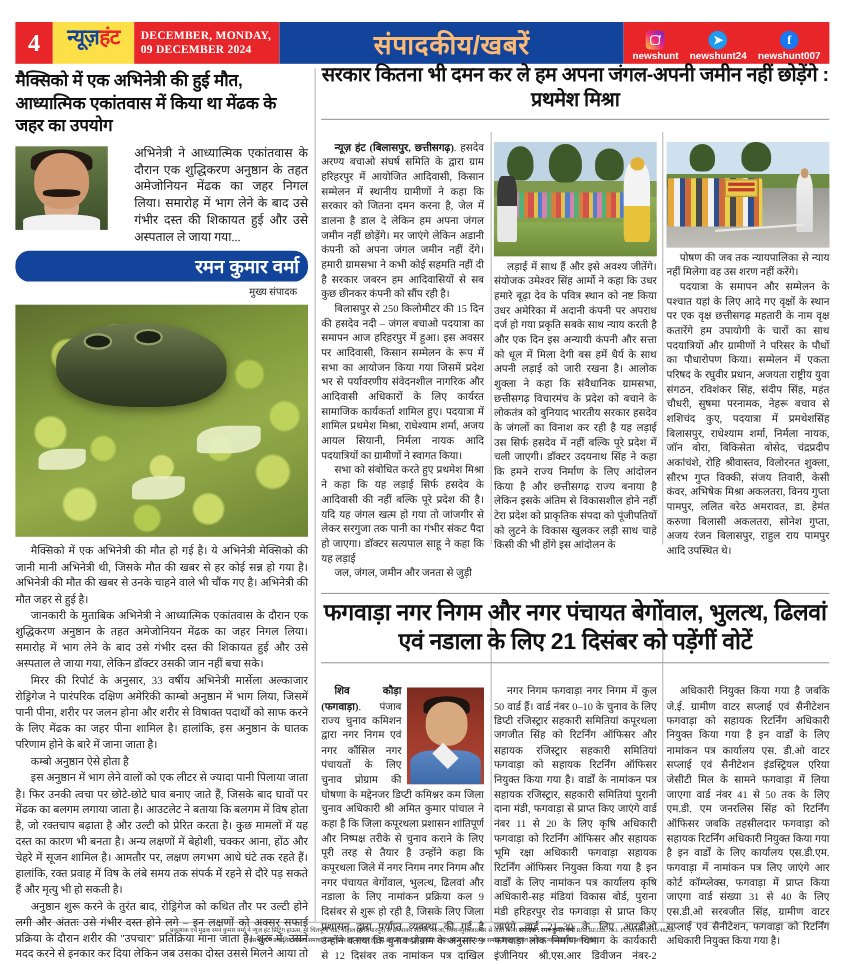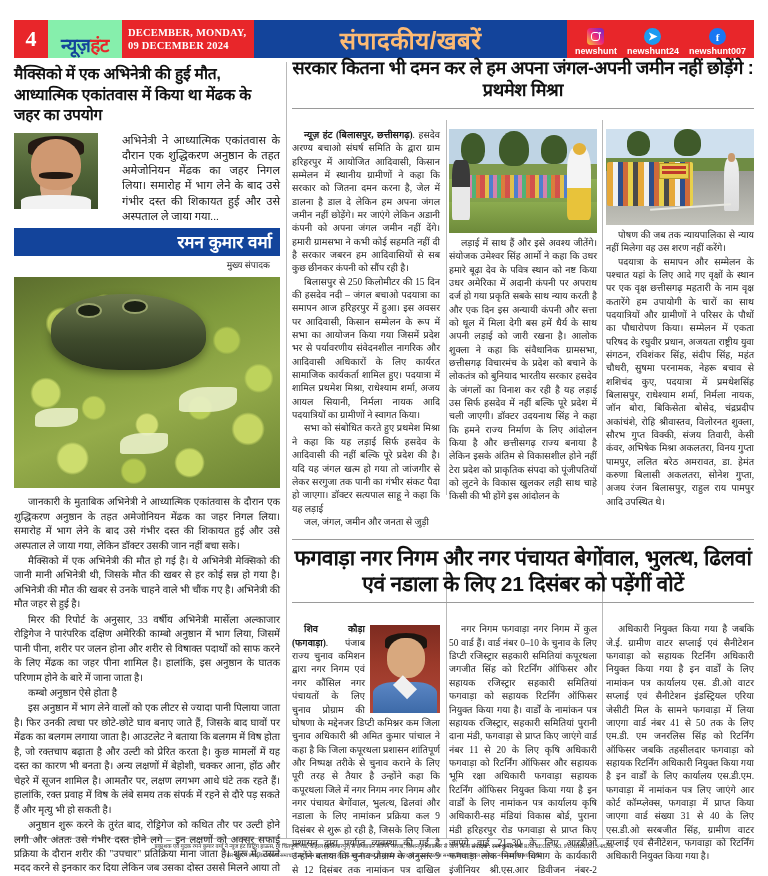--- a/index.html
+++ b/index.html
@@ -16,22 +16,22 @@
     position: absolute; left: 14px; top: 20px;
     width: 740px; height: 38px;
     display: flex; align-items: stretch;
   }
   .mh-pageno {
     width: 34px; background: #e8262a; color: #fff;
     display: flex; align-items: center; justify-content: center;
     font-weight: bold; font-size: 22px; font-family: "Liberation Serif", serif;
   }
   .mh-logo {
-    background: #86efac; padding: 0 6px;
-    display: flex; align-items: flex-end; justify-content: center;
+    background: #fde047; padding: 0 6px;
+    display: flex; align-items: flex-start; justify-content: center;
     min-width: 74px;
   }
   .mh-logo-txt {
     font-family: "Liberation Sans", sans-serif;
     font-weight: bold; font-size: 19px; letter-spacing: -0.5px;
     white-space: nowrap;
   }
   .mh-logo-txt .b { color: #13449b; }
   .mh-logo-txt .r { color: #e8262a; }
   .mh-date {
@@ -92,21 +92,21 @@
       background: #221812; border-radius: 40%; }
   .editor-photo .shirt { position:absolute; left:8%; bottom:0; width:84%; height:18%;
       background: #f2f2f2; border-radius: 40% 40% 0 0; }
   .lead-intro {
     font-family: "Liberation Serif", serif;
     font-size: 11.2px; line-height: 1.36; text-align: justify; color: #1a1a1a;
   }
   .editor-name {
     margin-top: 4px; background: #13449b; color: #fff; text-align: right;
     padding: 2px 8px 3px 0;
-    font-family: "Liberation Sans", sans-serif; font-weight: bold; font-size: 17px;
+    font-family: "Liberation Sans", sans-serif; font-weight: bold; font-size: 17px; border-radius: 13px;
   }
   .editor-title {
     text-align: right; padding-right: 10px; margin-top: 2px;
     font-family: "Liberation Serif", serif; font-size: 9px; color: #222;
   }
   .frog-photo {
     margin-top: 6px; width: 266px; height: 211px; position: relative; overflow: hidden;
     background: linear-gradient(160deg,#5c6e2e,#7f9a3c 35%,#95ac4a 60%,#6d8434);
   }
   .fp-water { position:absolute; inset:0;
@@ -298,22 +298,22 @@
       <span class="fp-frog">
           <span class="fp-eye l"></span>
           <span class="fp-eye r"></span>
         </span>
       <span class="fp-leaf" style="left:62%;top:52%;width:22%;height:12%;"></span>
       <span class="fp-leaf" style="left:40%;top:74%;width:18%;height:10%;"></span>
       <span class="fp-leaf" style="left:8%;top:62%;width:16%;height:9%;"></span>
     </div>
 
     <div class="lead-text">
+      <p>मैक्सिको में एक अभिनेत्री की मौत हो गई है। ये अभिनेत्री मेक्सिको की जानी मानी अभिनेत्री थी, जिसके मौत की खबर से हर कोई सन्न हो गया है। अभिनेत्री की मौत की खबर से उनके चाहने वाले भी चौंक गए है। अभिनेत्री की मौत जहर से हुई है।</p>
       <p>जानकारी के मुताबिक अभिनेत्री ने आध्यात्मिक एकांतवास के दौरान एक शुद्धिकरण अनुष्ठान के तहत अमेजोनियन मेंढक का जहर निगल लिया। समारोह में भाग लेने के बाद उसे गंभीर दस्त की शिकायत हुई और उसे अस्पताल ले जाया गया, लेकिन डॉक्टर उसकी जान नहीं बचा सके।</p>
-      <p>मैक्सिको में एक अभिनेत्री की मौत हो गई है। ये अभिनेत्री मेक्सिको की जानी मानी अभिनेत्री थी, जिसके मौत की खबर से हर कोई सन्न हो गया है। अभिनेत्री की मौत की खबर से उनके चाहने वाले भी चौंक गए है। अभिनेत्री की मौत जहर से हुई है।</p>
       <p>मिरर की रिपोर्ट के अनुसार, 33 वर्षीय अभिनेत्री मार्सेला अल्काजार रोड्रिगेज ने पारंपरिक दक्षिण अमेरिकी काम्बो अनुष्ठान में भाग लिया, जिसमें पानी पीना, शरीर पर जलन होना और शरीर से विषाक्त पदार्थों को साफ करने के लिए मेंढक का जहर पीना शामिल है। हालांकि, इस अनुष्ठान के घातक परिणाम होने के बारे में जाना जाता है।</p>
       <p>कम्बो अनुष्ठान ऐसे होता है</p>
       <p>इस अनुष्ठान में भाग लेने वालों को एक लीटर से ज्यादा पानी पिलाया जाता है। फिर उनकी त्वचा पर छोटे-छोटे घाव बनाए जाते हैं, जिसके बाद घावों पर मेंढक का बलगम लगाया जाता है। आउटलेट ने बताया कि बलगम में विष होता है, जो रक्तचाप बढ़ाता है और उल्टी को प्रेरित करता है। कुछ मामलों में यह दस्त का कारण भी बनता है। अन्य लक्षणों में बेहोशी, चक्कर आना, होंठ और चेहरे में सूजन शामिल है। आमतौर पर, लक्षण लगभग आधे घंटे तक रहते हैं। हालांकि, रक्त प्रवाह में विष के लंबे समय तक संपर्क में रहने से दौरे पड़ सकते हैं और मृत्यु भी हो सकती है।</p>
       <p>अनुष्ठान शुरू करने के तुरंत बाद, रोड्रिगेज को कथित तौर पर उल्टी होने लगी और अंततः उसे गंभीर दस्त होने लगे – इन लक्षणों को अक्सर सफाई प्रक्रिया के दौरान शरीर की "उपचार" प्रतिक्रिया माना जाता है। शुरू में, उसने मदद करने से इनकार कर दिया लेकिन जब उसका दोस्त उससे मिलने आया तो उसने मदद करने से मना कर दिया। मेट्रो के अनुसार, दुरंगो के मायोकोयानी में रिट्रीट में एक ओझा ने उसे बताया कि वह नहीं जा सकती। हालांकि, उसकी हालत खराब होने के बाद, वह व्यक्ति भाग गया। कथित तौर पर, पुलिस अब ओझा की तलाश कर रही है।</p>
     </div>
   </div>
 
   <div class="mainblock">
 
     <div>

